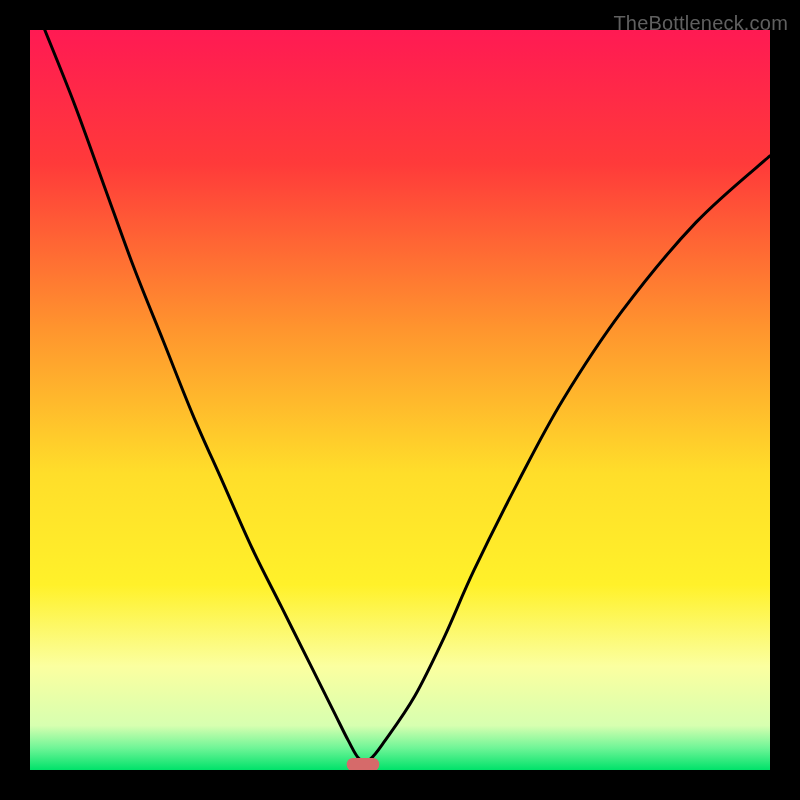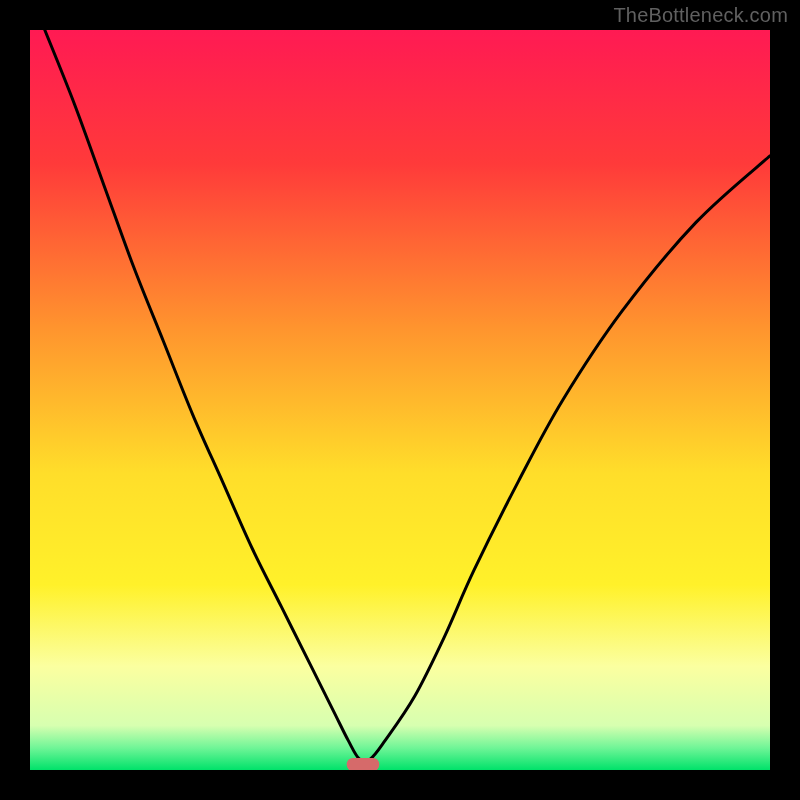--- a/index.html
+++ b/index.html
@@ -14,21 +14,21 @@
   .frame {
     position: absolute;
     left: 30px;
     top: 30px;
     width: 740px;
     height: 740px;
     overflow: hidden;
   }
   .watermark {
     position: absolute;
-    top: 4px;
+    top: 12px;
     right: 12px;
     color: #606060;
     font-size: 20px;
     font-weight: 500;
     z-index: 10;
     letter-spacing: 0.2px;
   }
   svg {
     display: block;
   }

